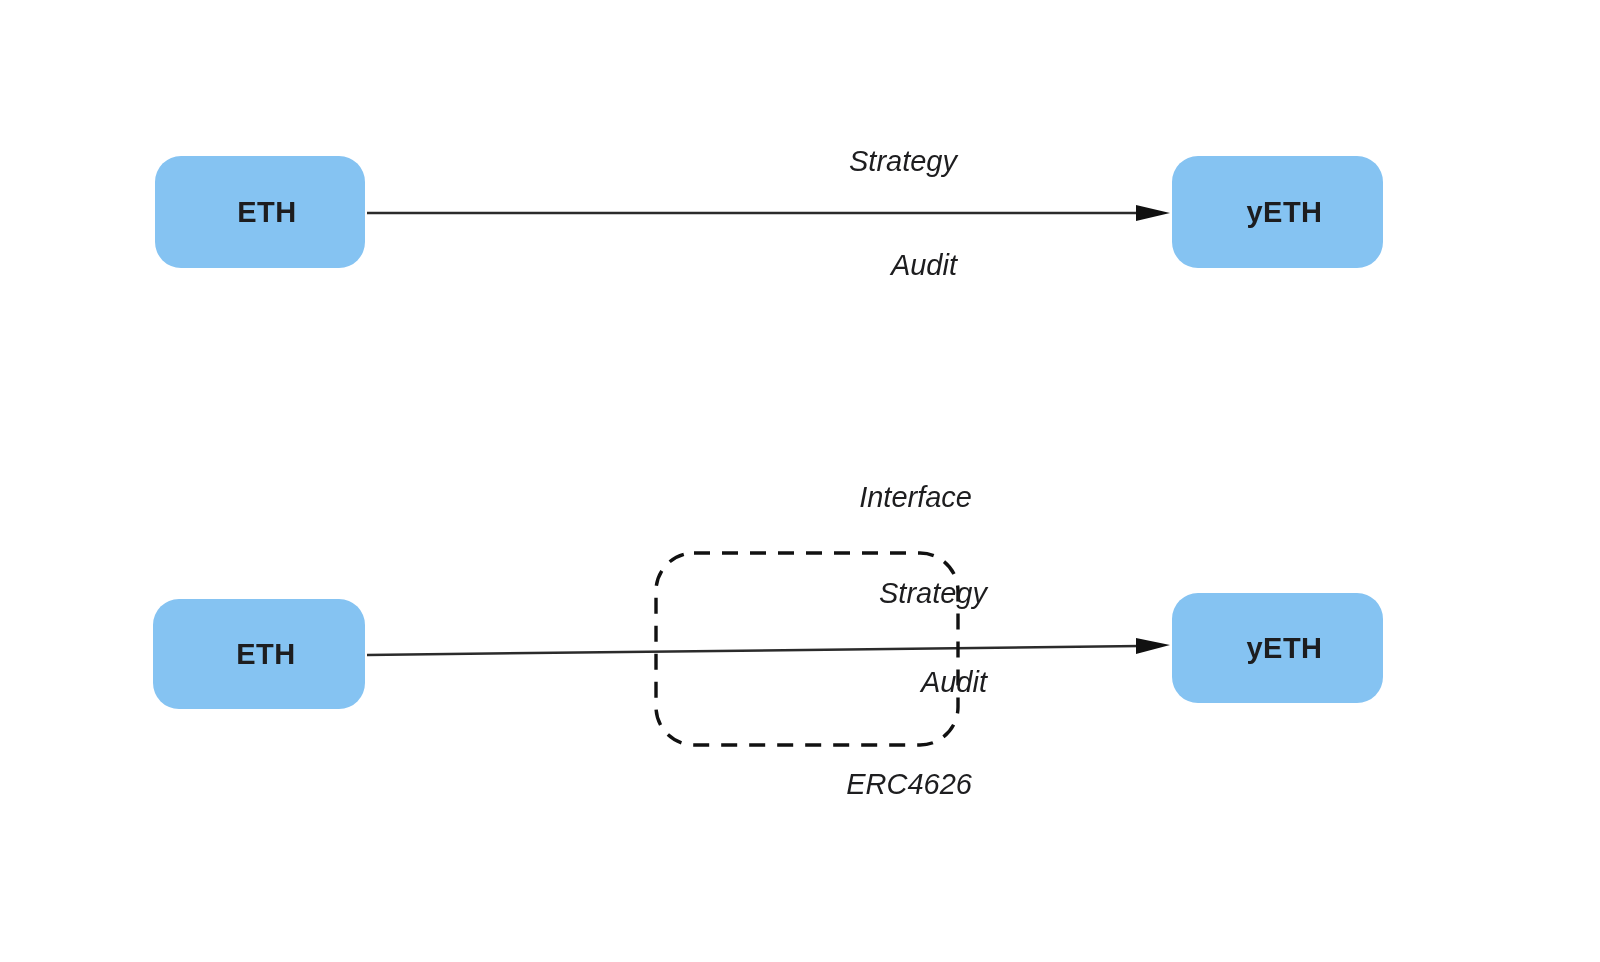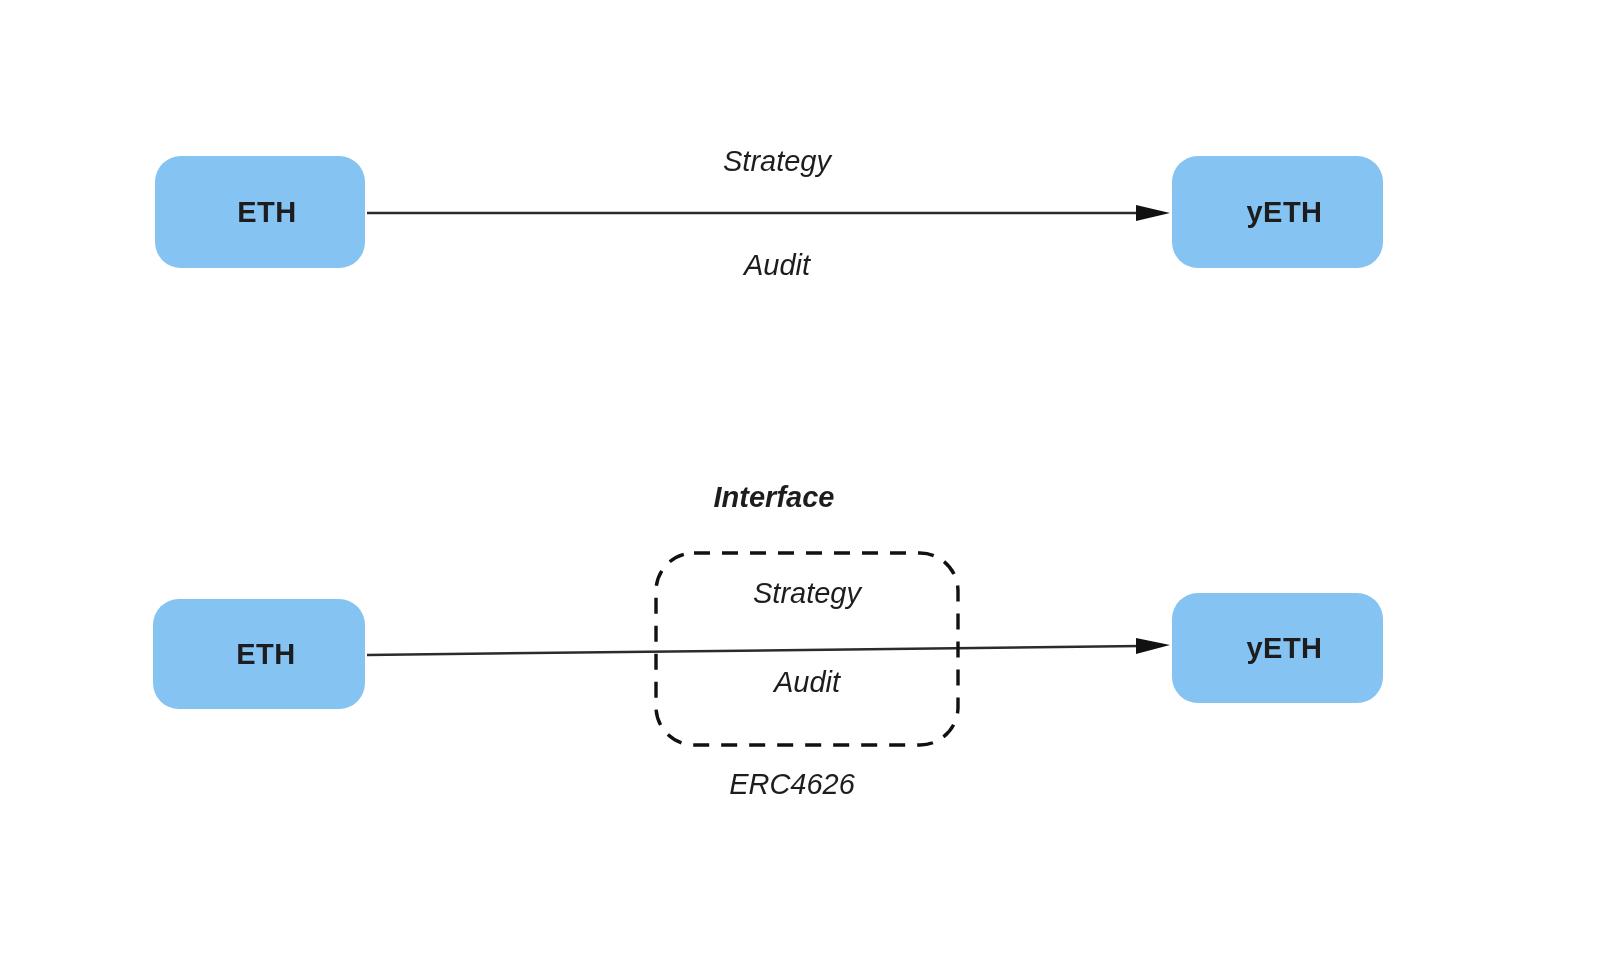--- a/index.html
+++ b/index.html
@@ -27,21 +27,21 @@
     justify-content: center;
     font-weight: bold;
     font-size: 29px;
     letter-spacing: 0.5px;
     color: var(--text-color);
     padding-left: 14px;
   }
   .annotation {
     position: absolute;
     width: 360px;
-    text-align: center;
+    text-align: right;
     font-style: italic;
     font-size: 29px;
     color: var(--text-color);
   }
   .svg-layer {
     position: absolute;
     left: 0; top: 0;
     width: 1600px;
     height: 962px;
     pointer-events: none;
@@ -72,21 +72,21 @@
   </div>
 
   <div class="annotation" style="left:597px; top:145px;">Strategy</div>
 
   <div class="annotation" style="left:597px; top:249px;">Audit</div>
 
   <div class="node-box" style="left:1172px; top:156px; width:211px; height:112px;">
     <span>yETH</span>
   </div>
 
-  <div class="annotation" style="left:594px; top:481px;font-weight:bold;">Interface</div>
+  <div class="annotation" style="left:612px; top:481px;">Interface</div>
 
   <div class="node-box" style="left:153px; top:599px; width:212px; height:110px;">
     <span>ETH</span>
   </div>
 
   <div class="annotation" style="left:627px; top:577px;">Strategy</div>
 
   <div class="annotation" style="left:627px; top:666px;">Audit</div>
 
   <div class="node-box" style="left:1172px; top:593px; width:211px; height:110px;">

